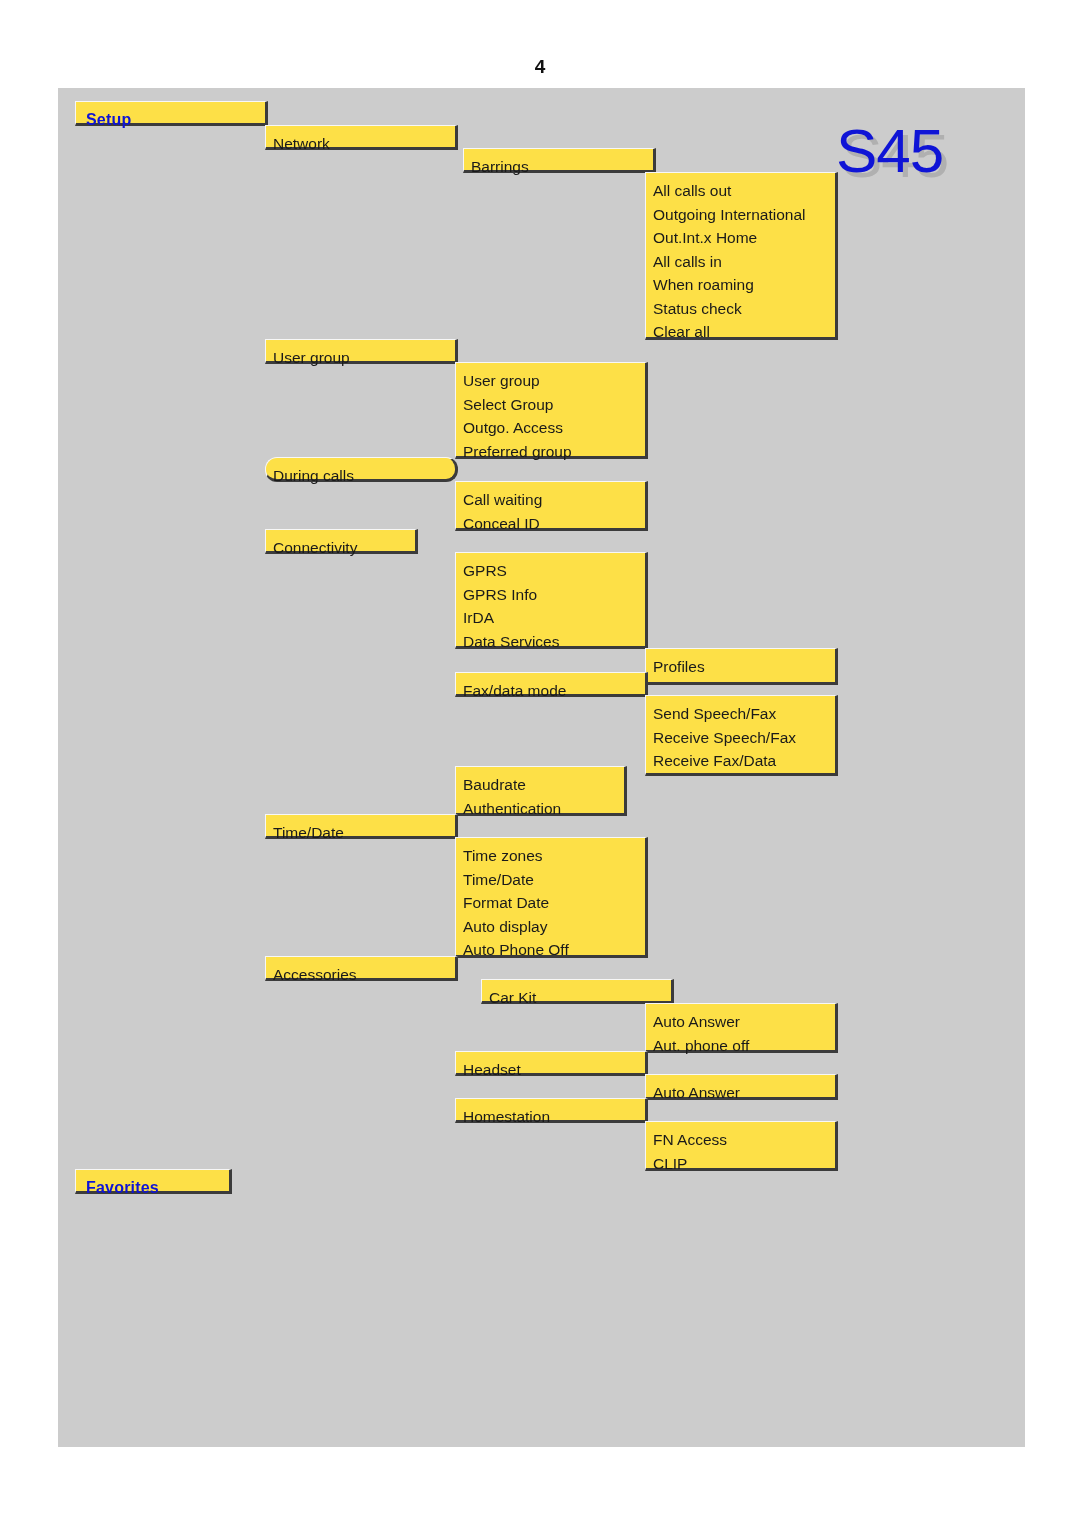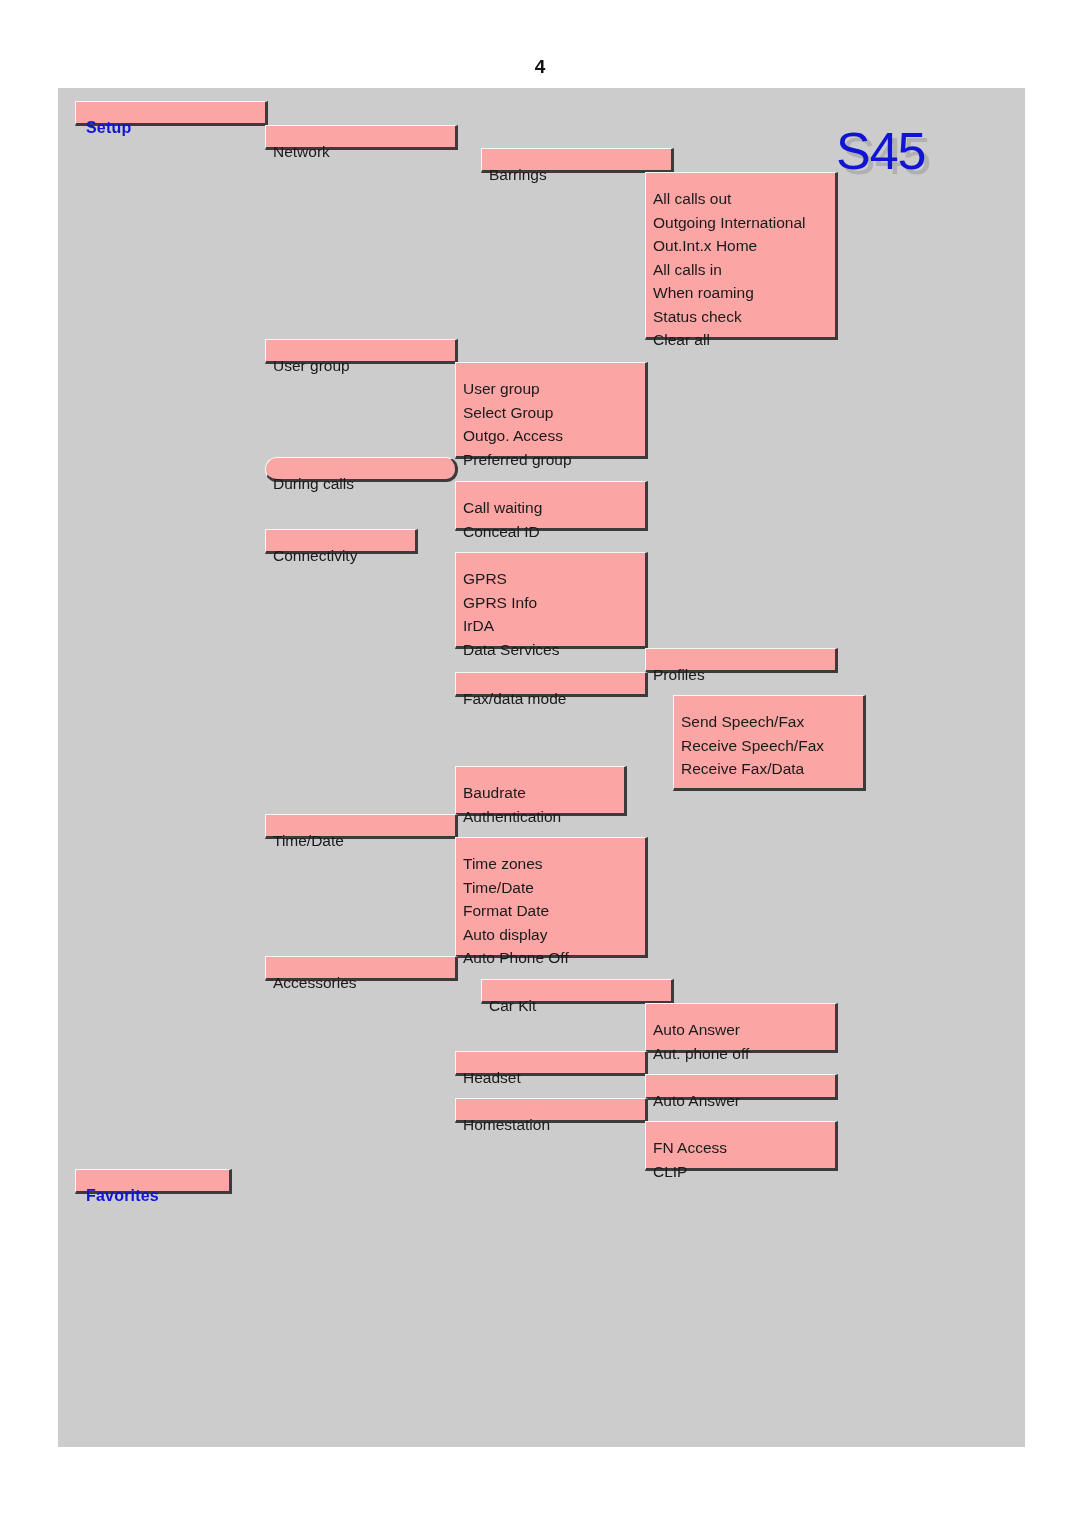--- a/index.html
+++ b/index.html
@@ -11,36 +11,36 @@
   .page-number{
     position:absolute;left:0;top:56px;width:1080px;text-align:center;
     font-size:19px;font-weight:bold;color:#111111;letter-spacing:0;
   }
   .panel{
     position:absolute;left:58px;top:88px;width:967px;height:1359px;
     background:#cccccc;
   }
   .logo{
     position:absolute;left:836px;top:112px;
-    font-size:52px;line-height:78px;font-weight:normal;
+    font-size:62px;line-height:78px;font-weight:normal;
     font-family:"Liberation Sans","DejaVu Sans",sans-serif;
     color:#0f14d6;
     text-shadow:5px 5px 0 #b0b0b0;
     letter-spacing:-1px;
   }
   
   .box{
     position:absolute;
-    background:#fca5a5;
+    background:#fde047;
     border-top:1px solid #f7f7f7;
     border-left:1px solid #f7f7f7;
     border-right:3px solid #3b3b3b;
     border-bottom:3px solid #3b3b3b;
     box-sizing:border-box;
-    padding:14px 0 2px 7px;
+    padding:6px 0 2px 7px;
     font-size:15.5px;
     line-height:23.5px;
     color:#1a1a1a;
   }
   .box .row{white-space:nowrap;display:block;}
   .box.title{
     font-weight:bold;color:#0f14d6;font-size:16px;
     padding-left:10px;
   }
   .box.title .row{letter-spacing:.2px;}
@@ -55,21 +55,21 @@
 <div class="logo">S45</div>
 
 <div class="box title" style="left:75px;top:101px;width:193px;height:25px;">
   <span class="row">Setup</span>
 </div>
 
 <div class="box" style="left:265px;top:125px;width:193px;height:25px;">
   <span class="row">Network</span>
 </div>
 
-<div class="box" style="left:481px;top:148px;width:193px;height:25px;">
+<div class="box" style="left:463px;top:148px;width:193px;height:25px;">
   <span class="row">Barrings</span>
 </div>
 
 <div class="box" style="left:645px;top:172px;width:193px;height:168px;">
   <span class="row">All calls out</span>
   <span class="row">Outgoing International</span>
   <span class="row">Out.Int.x Home</span>
   <span class="row">All calls in</span>
   <span class="row">When roaming</span>
   <span class="row">Status check</span>
@@ -100,29 +100,29 @@
   <span class="row">Connectivity</span>
 </div>
 
 <div class="box" style="left:455px;top:552px;width:193px;height:97px;">
   <span class="row">GPRS</span>
   <span class="row">GPRS Info</span>
   <span class="row">IrDA</span>
   <span class="row">Data Services</span>
 </div>
 
-<div class="box" style="left:645px;top:648px;width:193px;height:25px;">
+<div class="box" style="left:645px;top:648px;width:193px;height:37px;">
   <span class="row">Profiles</span>
 </div>
 
 <div class="box" style="left:455px;top:672px;width:193px;height:25px;">
   <span class="row">Fax/data mode</span>
 </div>
 
-<div class="box" style="left:645px;top:695px;width:193px;height:96px;margin-left:28px;">
+<div class="box" style="left:645px;top:695px;width:193px;height:81px;">
   <span class="row">Send Speech/Fax</span>
   <span class="row">Receive Speech/Fax</span>
   <span class="row">Receive Fax/Data</span>
 </div>
 
 <div class="box" style="left:455px;top:766px;width:172px;height:50px;">
   <span class="row">Baudrate</span>
   <span class="row">Authentication</span>
 </div>
 

